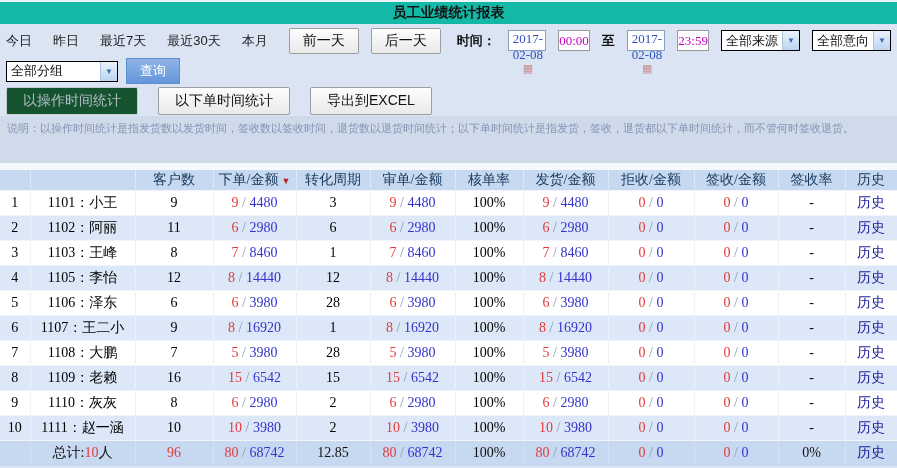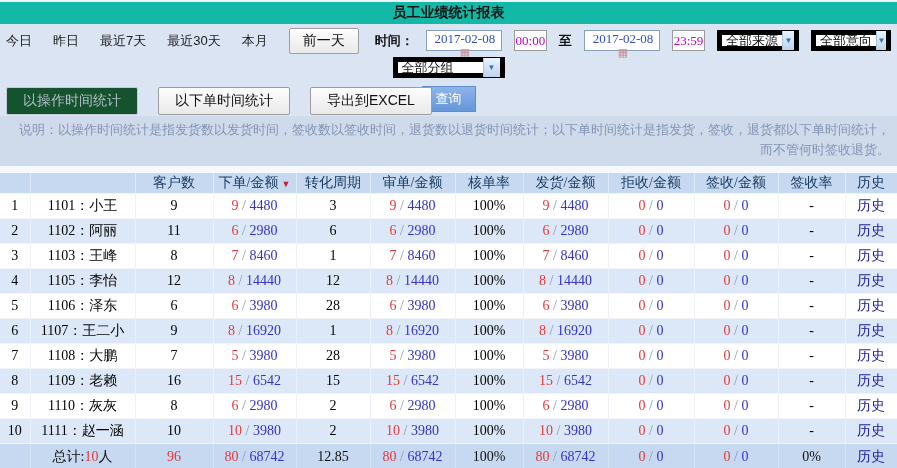--- a/index.html
+++ b/index.html
@@ -14,32 +14,32 @@
   .quick-link { margin-right:9px; cursor:pointer; color:#1c1c1c; white-space:nowrap; }
   .btn { background:#f6f6f6; background:linear-gradient(#fdfdfd,#e9e9e9); border:1px solid #9e9e9e; border-radius:2px; padding:3px 13px; font-size:14px; color:#111; cursor:pointer; white-space:nowrap; }
   .btn.disabled { color:#b4bcc9; border-color:#c4cbd6; background:#14532d; cursor:default; }
   .bold-label { font-weight:bold; white-space:nowrap; margin-left:4px; }
   .serif { font-family:"Liberation Serif","DejaVu Serif",serif; }
 
   .datebox { width:92px; height:21px; border:1px solid #86a0bf; background:#fff; color:#3050c0; display:flex; align-items:center; justify-content:space-between; padding:0 2px 0 4px; font-size:13px;flex-direction:column; }
   .cal-icon { color:#c98f8f; font-size:11px; line-height:1; cursor:pointer; }
   .timebox { width:40px; height:21px; border:1px solid #9a9a9a; background:#fff; color:#c400c4; display:flex; align-items:center; justify-content:center; font-size:13px; }
 
-  .xpselect { height:21px; border:5px solid #000000; background:#fff; display:flex; align-items:center; cursor:pointer; }
+  .xpselect { height:21px; border:1px solid #000000; background:#fff; display:flex; align-items:center; cursor:pointer; }
   .xpsel-label { padding:0 4px; flex:1; white-space:nowrap; }
   .xpsel-chev { width:17px; height:19px; background:linear-gradient(#eaf2fc,#bcd4f0); border-left:1px solid #a9c2de; color:#3a6db4; font-size:8px; display:flex; align-items:center; justify-content:center; }
 
-  .row2 { height:28px; gap:8px;flex-direction:column; }
+  .row2 { height:28px; gap:8px; }
   .query-btn { background:linear-gradient(#8fb4e9,#6496da); border:1px solid #5d8ed0; border-radius:0; color:#fff; padding:3px 13px; font-size:13px; cursor:pointer; }
 
   .row3 { height:31px; gap:0; }
   .row3 .btn { margin-right:20px; }
   .row3 .btn.big { padding:4px 16px; }
 
-  .note { background:#cfdaeb; color:#8494b3; padding:4px 7px 6px 7px; line-height:1.55; font-size:13px; min-height:47px;text-align:right; }
+  .note { background:#cfdaeb; color:#8494b3; padding:4px 7px 6px 7px; line-height:1.55; font-size:11px; min-height:47px; }
   .spacer { height:7px; background:#f6f9fc; }
 
   table { border-collapse:collapse; table-layout:fixed; width:897px; font-family:"Liberation Serif","DejaVu Serif",serif; font-size:14px; background:#fff; }
   thead th { background:#c6d9f1; color:#17375d; font-weight:normal; height:20px; text-align:center; border-right:1px solid #dde9f6; border-bottom:1px solid #f2f6fb; font-size:14px; white-space:nowrap; overflow:hidden; }
   tbody td { height:25px; text-align:center; border-right:1px solid #eef2f8; border-bottom:1px solid #f1f5fa; white-space:nowrap; overflow:hidden; color:#000; }
   tbody tr:nth-child(even) td { background:#dcE8f7; border-right-color:#e9f1fa; }
   tfoot td { background:#c6d9f1; height:25px; text-align:center; border-right:1px solid #d4e2f3; border-top:1px solid #f4f8fc; white-space:nowrap; }
   .n-red { color:#e23a3a; }
   .a-blue { color:#3333cc; }
   .sep { color:#8899bb; }
@@ -53,20 +53,21 @@
 
   <div class="titlebar">员工业绩统计报表</div>
 
   <div class="toolbar row1">
     <span class="quick-link">今日</span>
     <span class="quick-link">昨日</span>
     <span class="quick-link">最近7天</span>
     <span class="quick-link">最近30天</span>
     <span class="quick-link">本月</span>
     <button class="btn">前一天</button>
+    <button class="btn">后一天</button>
     <span class="bold-label">时间：</span>
     <div class="datebox serif">
       <span>2017-02-08</span>
       <span class="cal-icon">▦</span>
     </div>
     <div class="timebox serif">
       <span>00:00</span>
     </div>
     <span class="bold-label" style="margin:0;">至</span>
     <div class="datebox serif">

